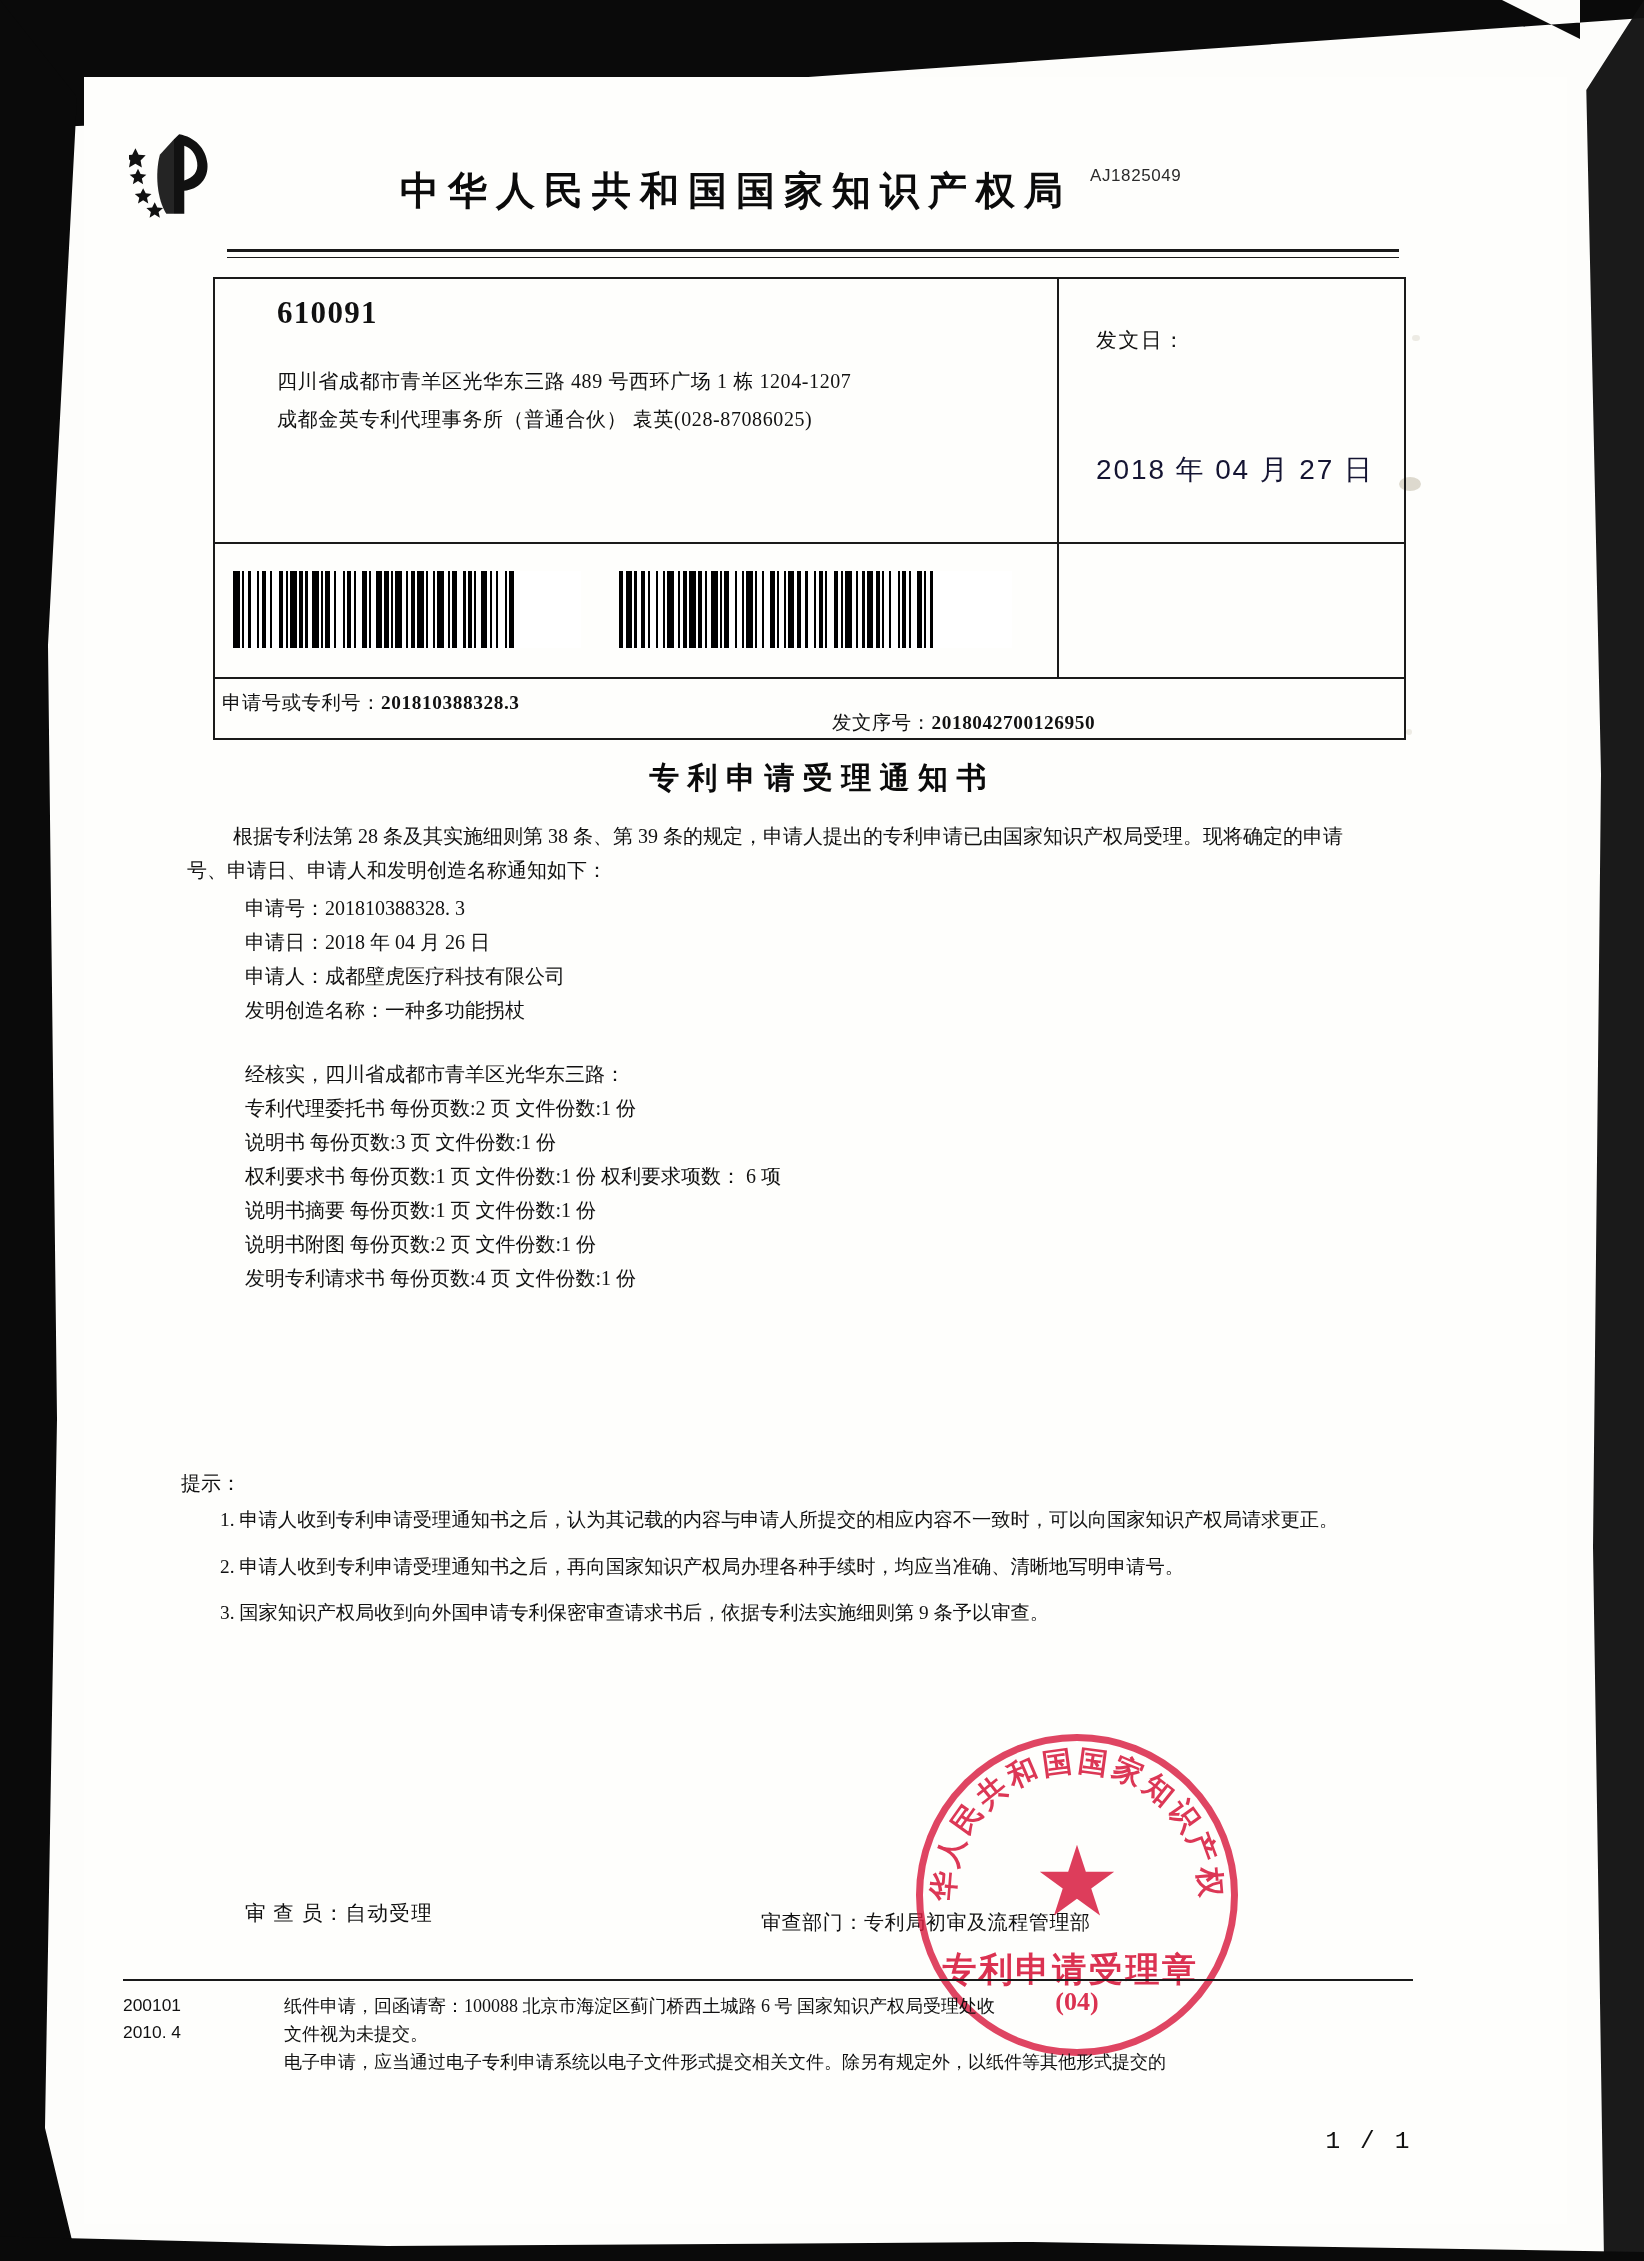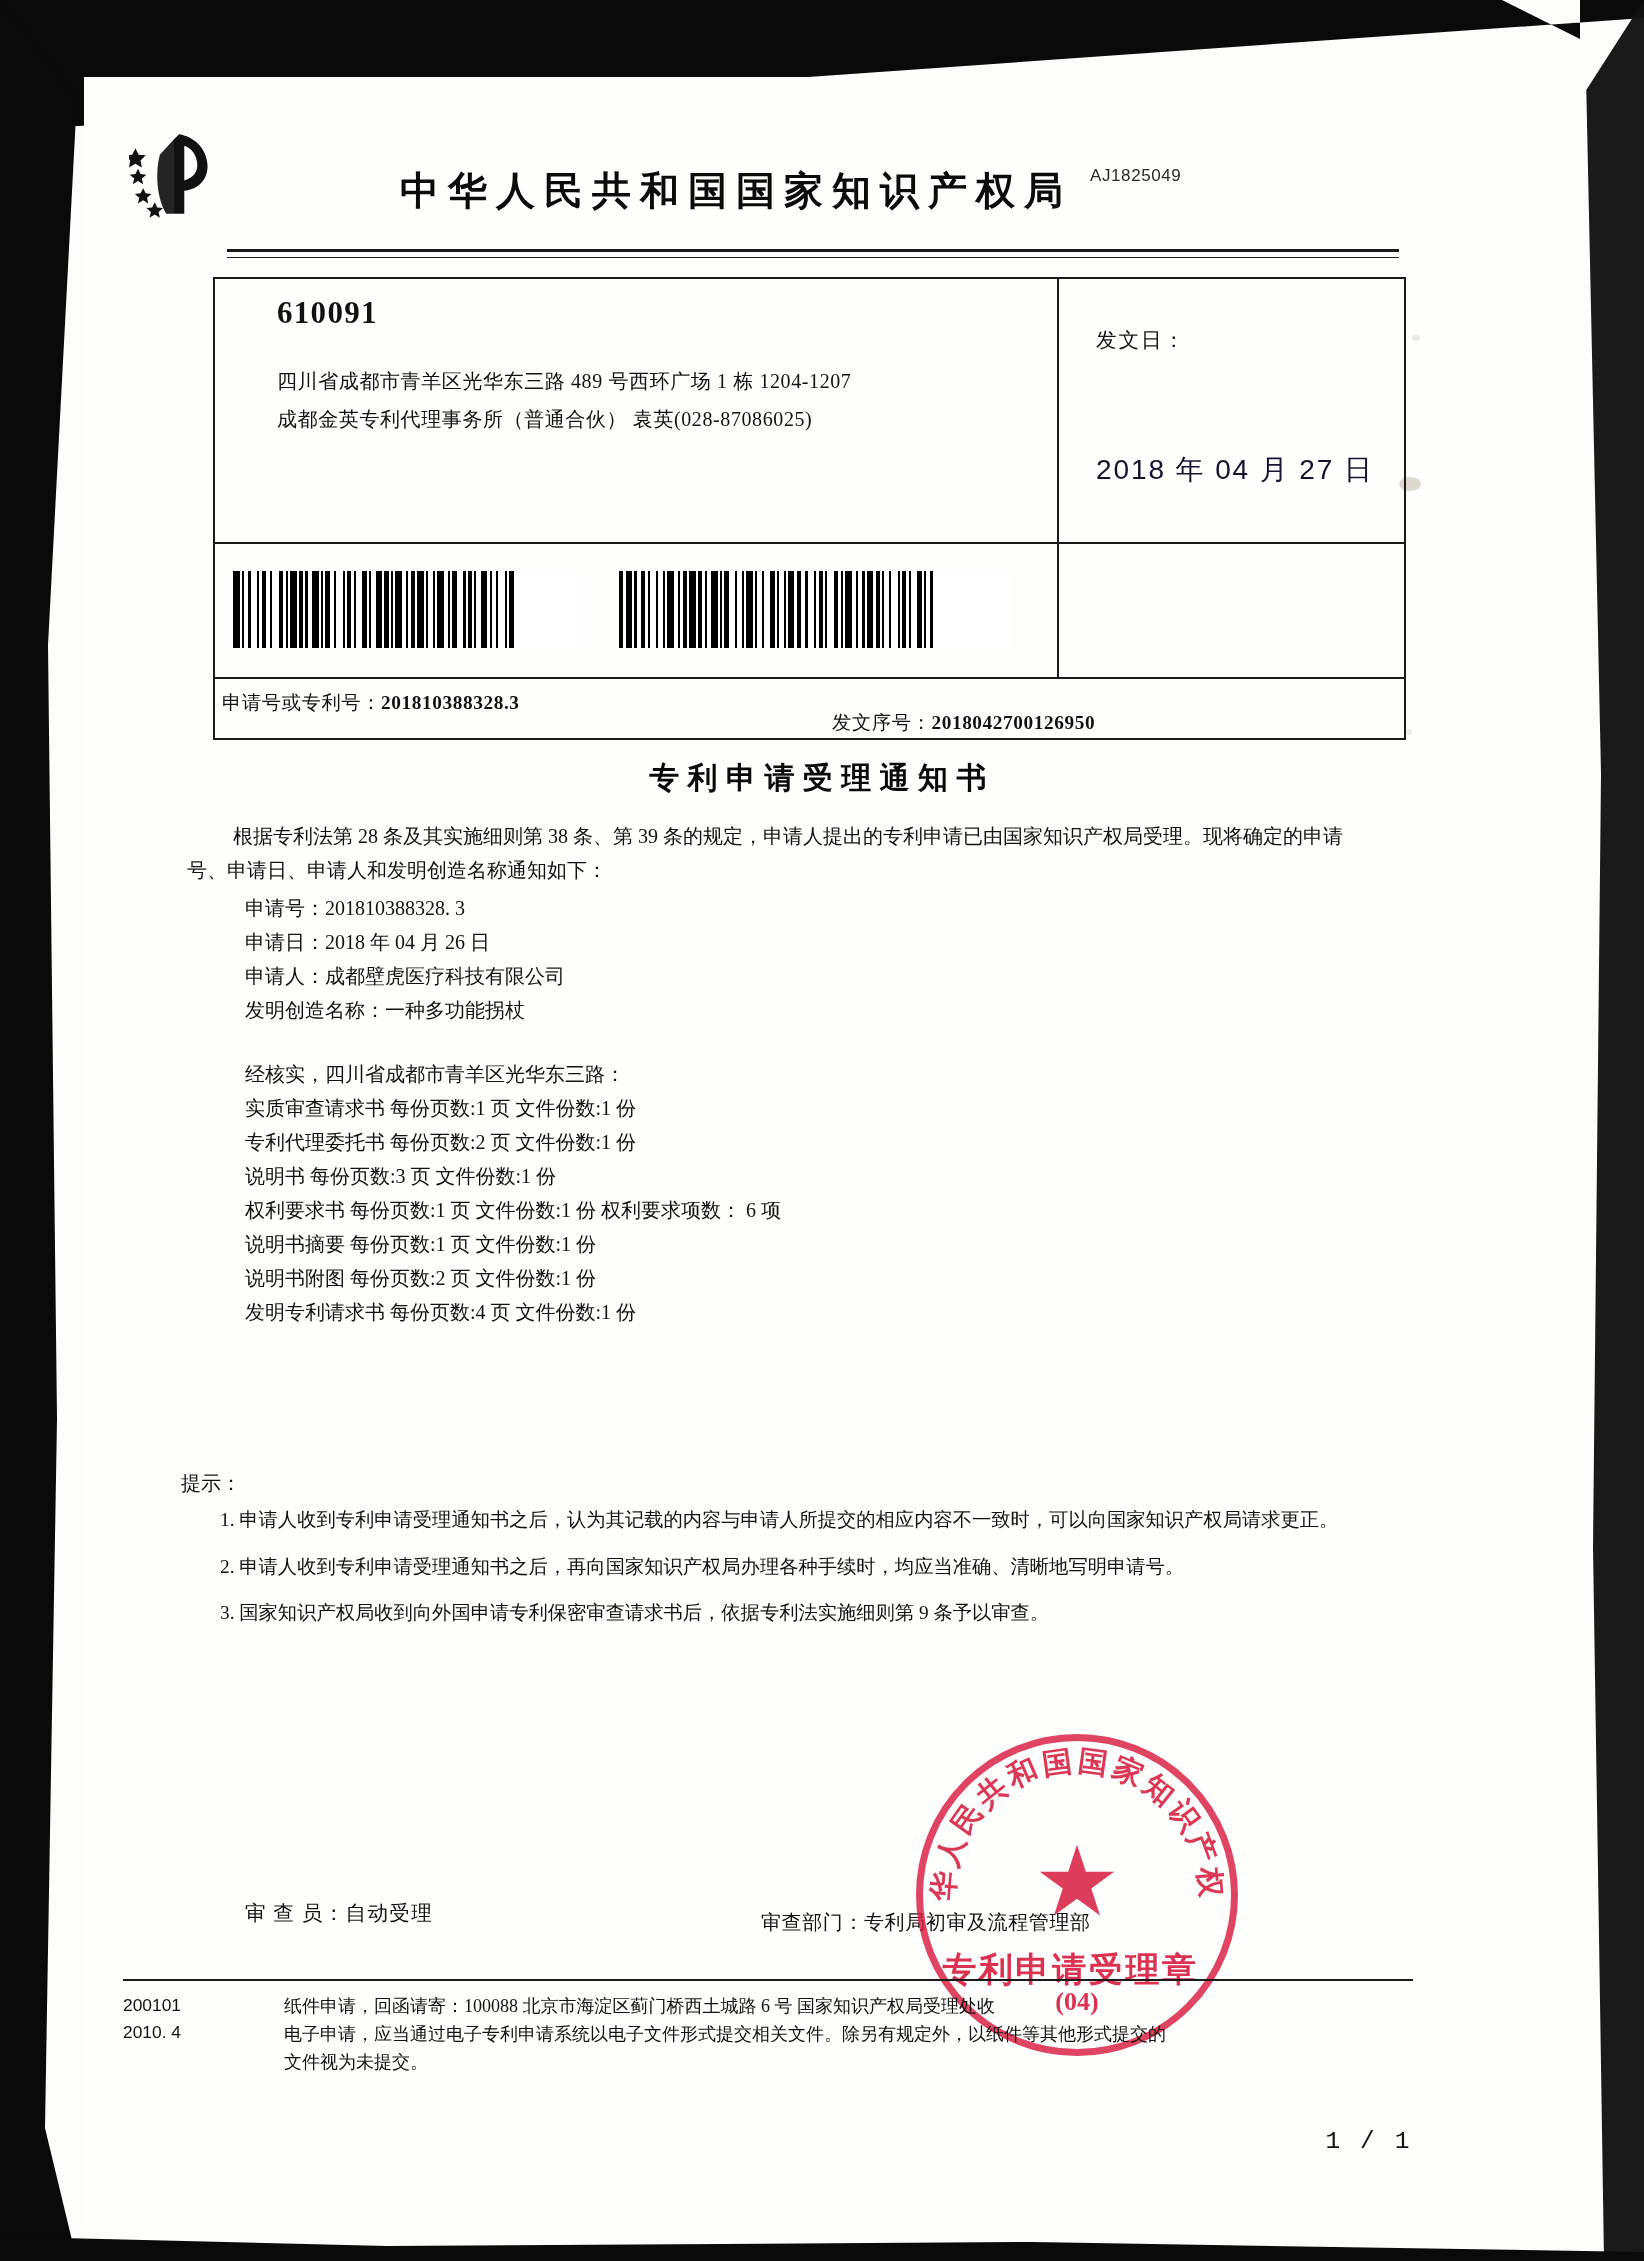--- a/index.html
+++ b/index.html
@@ -373,21 +373,20 @@
     <div class="ind">根据专利法第 28 条及其实施细则第 38 条、第 39 条的规定，申请人提出的专利申请已由国家知识产权局受理。现将确定的申请号、申请日、申请人和发明创造名称通知如下：</div>
     <div class="sub" style="margin-top:3.9px;">
       <div>申请号：201810388328. 3</div>
       <div>申请日：2018 年 04 月 26 日</div>
       <div>申请人：成都壁虎医疗科技有限公司</div>
       <div>发明创造名称：一种多功能拐杖</div>
     </div>
     <div class="block-gap"></div>
     <div class="sub">经核实，四川省成都市青羊区光华东三路：</div>
     <div class="list">
-      <div>实质审查请求书 每份页数:1 页 文件份数:1 份</div>
       <div>专利代理委托书 每份页数:2 页 文件份数:1 份</div>
       <div>说明书 每份页数:3 页  文件份数:1 份</div>
       <div>权利要求书 每份页数:1 页  文件份数:1 份  权利要求项数：  6 项</div>
       <div>说明书摘要 每份页数:1 页  文件份数:1 份</div>
       <div>说明书附图 每份页数:2 页  文件份数:1 份</div>
       <div>发明专利请求书 每份页数:4 页  文件份数:1 份</div>
     </div>
   </div>
 
   <div class="tips-title">提示：</div>
@@ -420,19 +419,19 @@
   </div>
 
   <div class="rule" style="left:123px;top:1979px;width:1290px;height:1.9px;"></div>
 
   <div class="footer-code">
     <div>200101</div>
     <div>2010. 4</div>
   </div>
   <div class="footer-text">
     <div>纸件申请，回函请寄：100088 北京市海淀区蓟门桥西土城路 6 号    国家知识产权局受理处收</div>
+    <div>文件视为未提交。</div>
     <div>电子申请，应当通过电子专利申请系统以电子文件形式提交相关文件。除另有规定外，以纸件等其他形式提交的</div>
-    <div>文件视为未提交。</div>
   </div>
 
   <div class="pageno">1 / 1</div>
 </div>
 
 
 </body></html>

